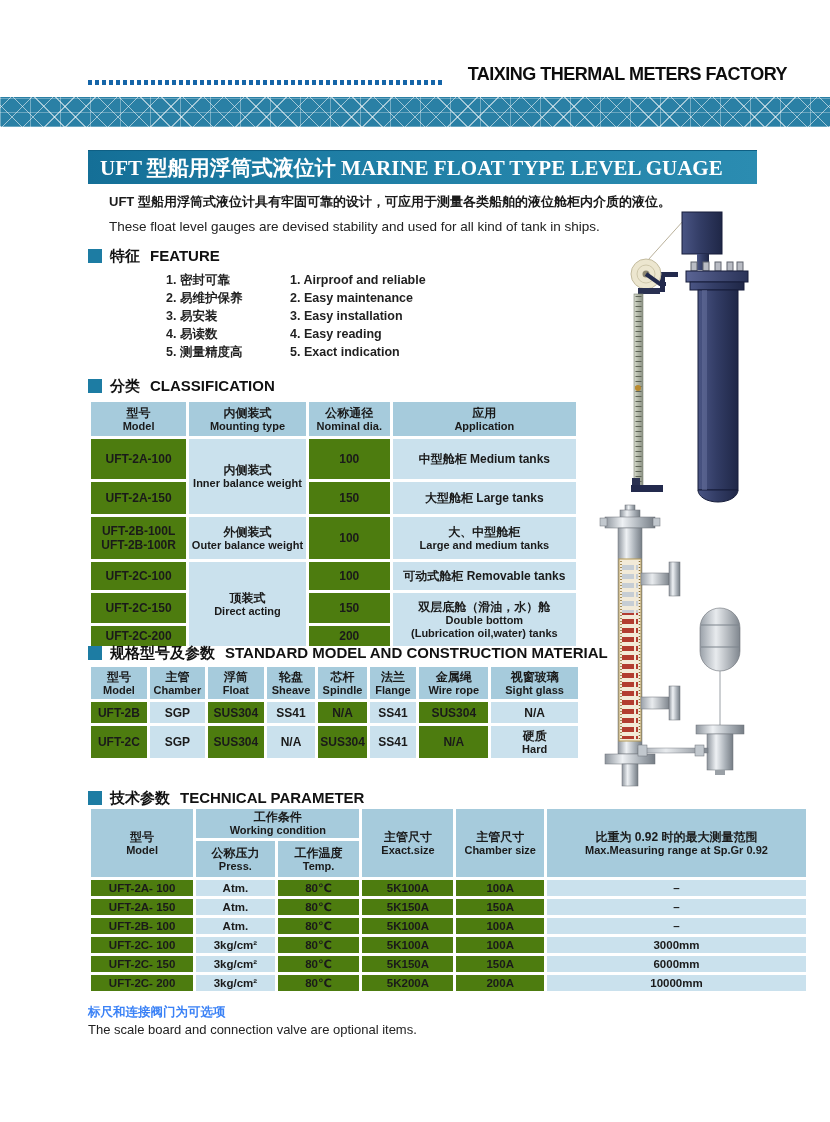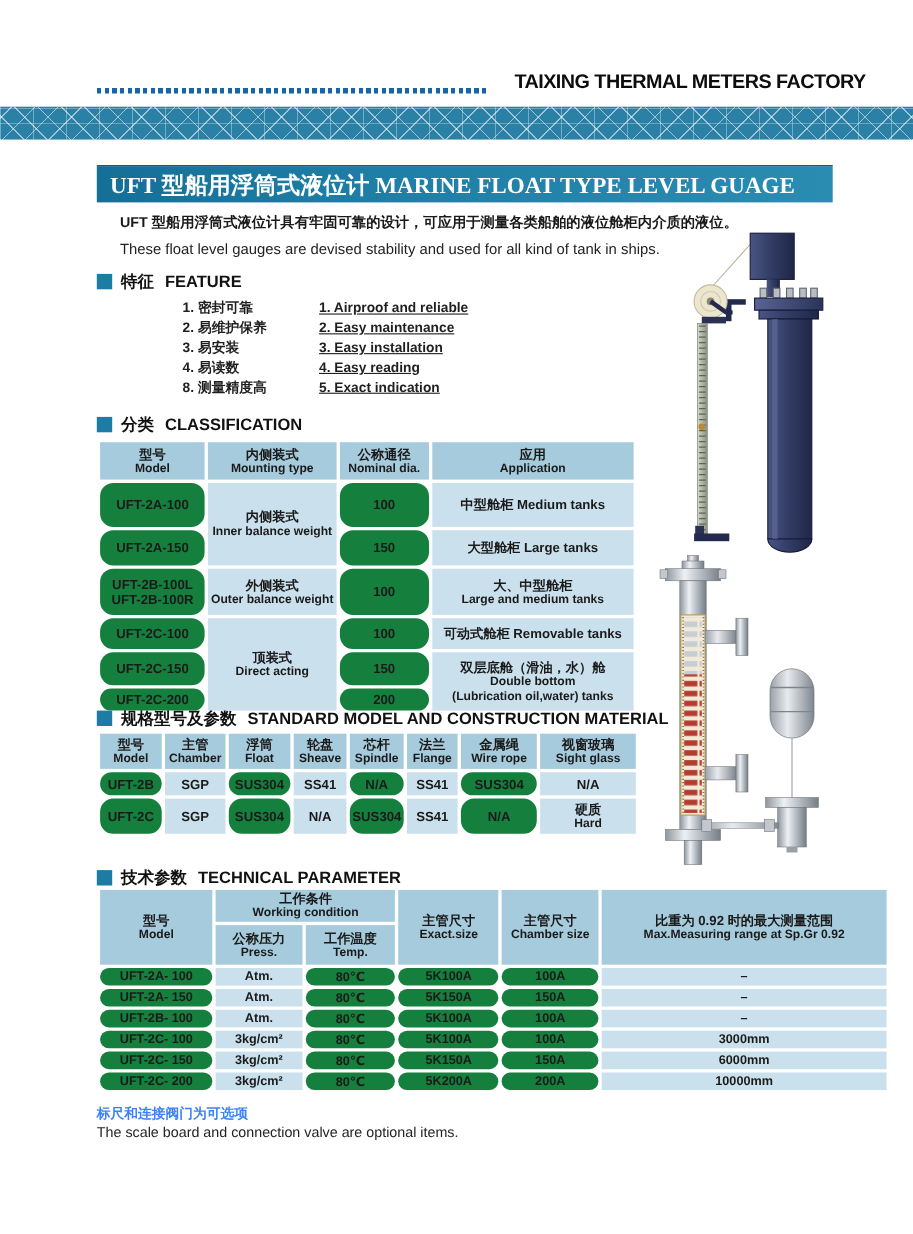--- a/index.html
+++ b/index.html
@@ -28,31 +28,31 @@
   .intro .zh{font-size:13px;font-weight:bold;color:#1a1a1a;margin-bottom:8px;}
   .intro .en{font-size:13.5px;color:#222;}
 
   .section-title{position:absolute;left:88px;height:16px;font-size:15px;font-weight:bold;color:#111;white-space:nowrap;}
   .section-title .sq{display:inline-block;width:14px;height:14px;background:#1d7ca3;margin-right:8px;vertical-align:-2px;}
   .section-title .zh{margin-right:10px;}
 
   .feature-list{position:absolute;top:272px;left:88px;width:420px;font-size:12.5px;font-weight:bold;color:#1f1f1f;}
   .feature-list .col{position:absolute;top:0;}
   .feature-list .col.zh{left:42px;margin-left:36px;}
-  .feature-list .col.en{left:202px;text-decoration:underline;}
+  .feature-list .col.en{left:202px;}
   .feature-list div{line-height:17px;margin-bottom:1px;}
 
   
   table.tbl{border-collapse:separate;border-spacing:3px;table-layout:fixed;position:absolute;}
   .tbl td,.tbl th{text-align:center;vertical-align:middle;padding:1px 2px;color:#1a1a1a;font-weight:bold;overflow:hidden;}
   .tbl th{background:#a6cbdc;}
   .tbl .zh{font-size:12px;line-height:14px;}
   .tbl .en{font-size:11px;line-height:13px;}
   .tbl td{font-size:12px;}
-  .c-g{background:#15803d;border-radius:12px;}
+  .c-g{background:#4d7c0f;}
   .c-b{background:#cae1ed;}
 
   #classification-table{top:399px;left:88px;width:491px;}
   #classification-table tr.hd{height:34px;}
   #materials-table{top:664px;left:88px;width:493px;}
   #materials-table tr.hd{height:32px;}
   #technical-table{top:806px;left:88px;width:721px;}
   #technical-table td{font-size:11.5px;}
 
   .footnote-zh{position:absolute;top:1004px;left:88px;font-size:12.5px;font-weight:bold;color:#3b82f6;}
@@ -78,21 +78,21 @@
 
 <div class="section-title" style="top:247px;">
   <span class="sq"></span><span class="zh">特征</span><span class="en">FEATURE</span>
 </div>
 <div class="feature-list">
   <div class="col zh">
     <div>1. 密封可靠</div>
     <div>2. 易维护保养</div>
     <div>3. 易安装</div>
     <div>4. 易读数</div>
-    <div>8. 测量精度高</div>
+    <div>5. 测量精度高</div>
   </div>
   <div class="col en">
     <div>1. Airproof and reliable</div>
     <div>2. Easy maintenance</div>
     <div>3. Easy installation</div>
     <div>4. Easy reading</div>
     <div>5. Exact indication</div>
   </div>
 </div>
 

